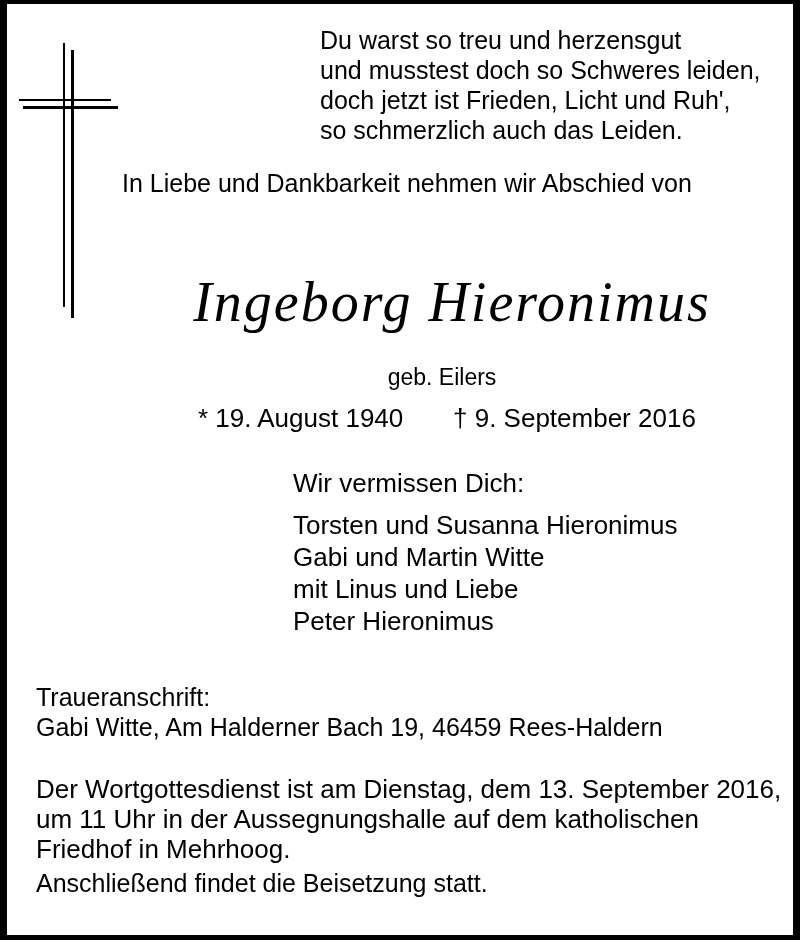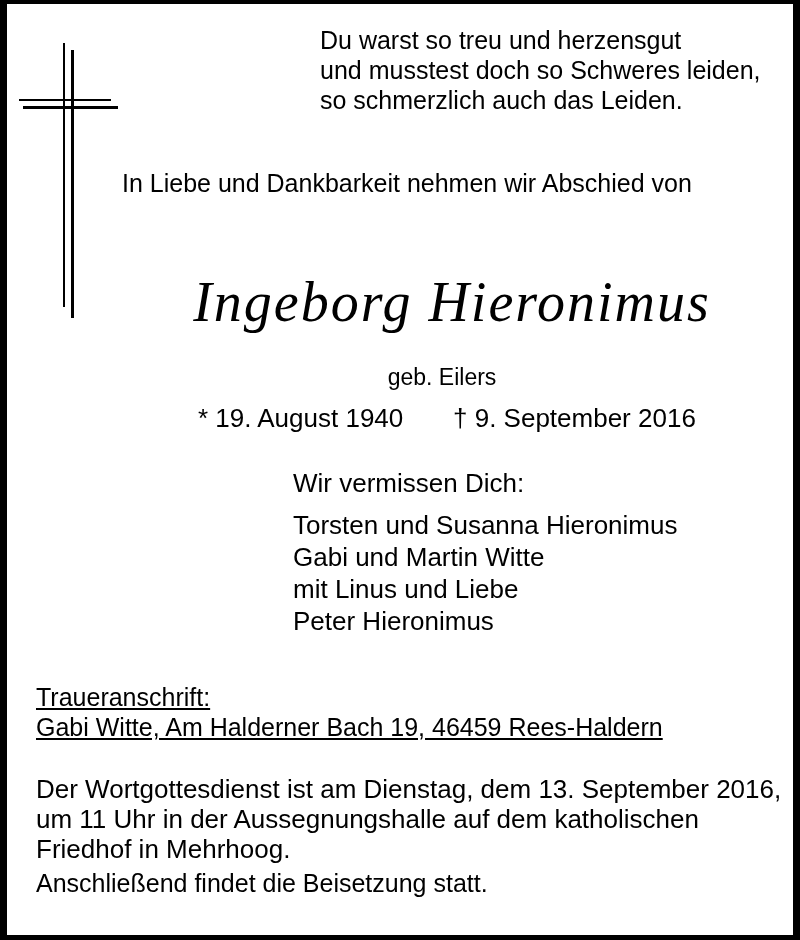--- a/index.html
+++ b/index.html
@@ -64,21 +64,20 @@
   }
   .mourners-list {
     left: 286px; top: 505px;
     font-size: 26px; line-height: 32px;
     white-space: nowrap;
   }
   .address {
     left: 29px; top: 678px;
     font-size: 25px; line-height: 30px;
     white-space: nowrap;
-    text-decoration: underline;
   }
   .service {
     left: 29px; top: 770px;
     font-size: 26px; line-height: 30px;
     white-space: nowrap;
   }
   .closing {
     left: 29px; top: 865px;
     font-size: 25px;
     white-space: nowrap;
@@ -92,20 +91,21 @@
   <div class="abs">
     <div class="cross-line cross-v-thin"></div>
     <div class="cross-line cross-v-thick"></div>
     <div class="cross-line cross-h-thin"></div>
     <div class="cross-line cross-h-thick"></div>
   </div>
 
   <div class="abs poem">
     <div>Du warst so treu und herzensgut</div>
     <div>und musstest doch so Schweres leiden,</div>
+    <div>doch jetzt ist Frieden, Licht und Ruh',</div>
     <div>so schmerzlich auch das Leiden.</div>
   </div>
 
   <div class="abs intro">
     <div>In Liebe und Dankbarkeit nehmen wir Abschied von</div>
   </div>
 
   <div class="abs deceased-name">Ingeborg Hieronimus</div>
 
   <div class="abs maiden-name">geb. Eilers</div>

